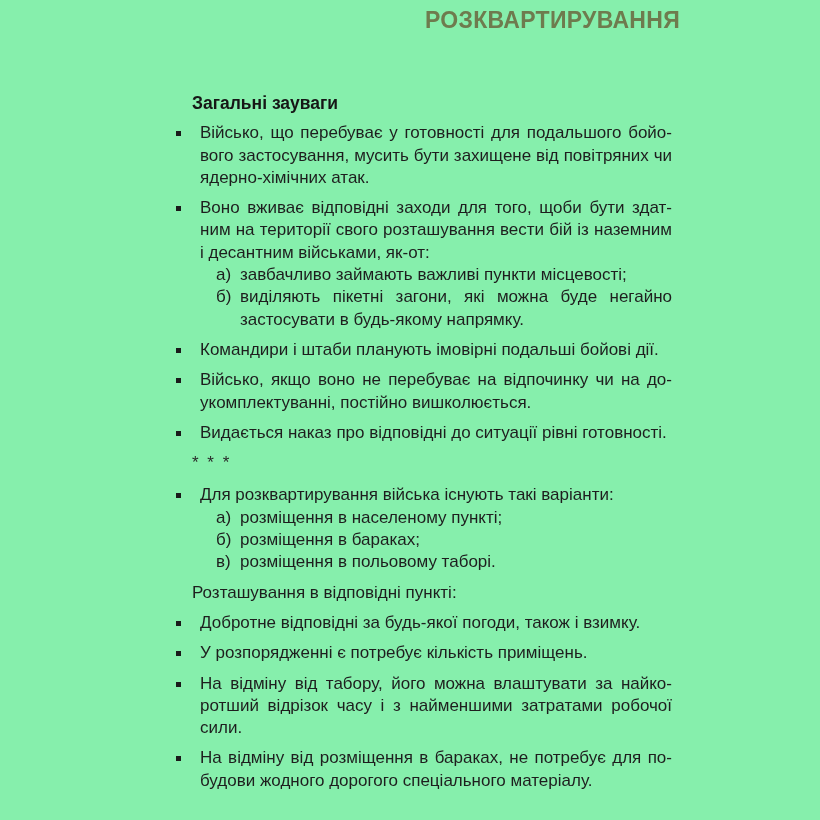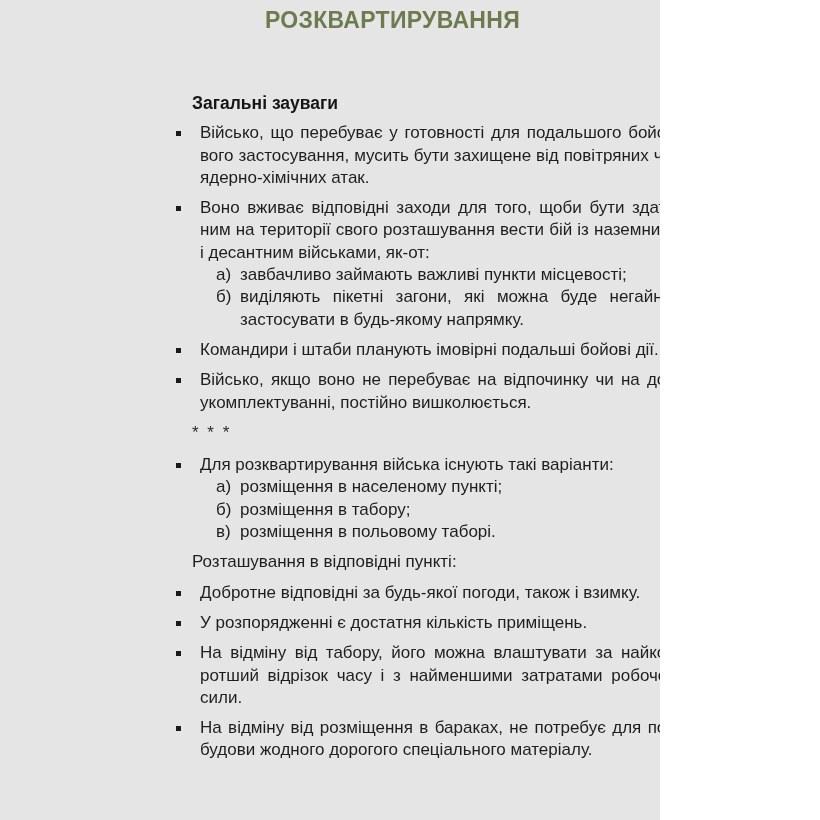--- a/index.html
+++ b/index.html
@@ -5,22 +5,22 @@
   * { box-sizing: border-box; }
   html, body { margin: 0; padding: 0; }
   body {
     width: 820px; height: 820px;
     background: #ffffff;
     font-family: "Liberation Sans", sans-serif;
     color: #1e1e1e;
   }
   .page {
     position: relative;
-    width: 660px; height: 820px;
-    background: #e5e5e5;
+    width: 820px; height: 820px;
+    background: #86efac;
     overflow: hidden;
     text-decoration: underline;
   }
   .running-header {
     position: absolute;
     top: 7px; right: 140px;
     font-size: 23px;
     font-weight: 700;
     letter-spacing: 0.3px;
     color: #6e7b4e;
@@ -97,51 +97,55 @@
     <div class="bullet-item">
       <span class="bullet-sq"></span>
       <span>Командири і штаби планують імовірні подальші бойові дії.</span>
     </div>
 
     <div class="bullet-item">
       <span class="bullet-sq"></span>
       <span>Військо, якщо воно не перебуває на відпочинку чи на до­укомплектуванні, постійно вишколюється.</span>
     </div>
 
+    <div class="bullet-item">
+      <span class="bullet-sq"></span>
+      <span>Видається наказ про відповідні до ситуації рівні готов­ності.</span>
+    </div>
 
     <div class="separator">* * *</div>
 
     <div class="bullet-item">
       <span class="bullet-sq"></span>
       <span>Для розквартирування війська існують такі варіанти:</span>
       <div class="sub-item">
         <span class="sub-marker">а)</span>
         <span>розміщення в населеному пункті;</span>
       </div>
       <div class="sub-item">
         <span class="sub-marker">б)</span>
-        <span>розміщення в табору;</span>
+        <span>розміщення в бараках;</span>
       </div>
       <div class="sub-item">
         <span class="sub-marker">в)</span>
         <span>розміщення в польовому таборі.</span>
       </div>
     </div>
 
 
     <p class="plain-line">Розташування в відповідні пункті:</p>
 
     <div class="bullet-item">
       <span class="bullet-sq"></span>
       <span>Добротне відповідні за будь-якої погоди, також і взимку.</span>
     </div>
 
     <div class="bullet-item">
       <span class="bullet-sq"></span>
-      <span>У розпорядженні є достатня кількість приміщень.</span>
+      <span>У розпорядженні є потребує кількість приміщень.</span>
     </div>
 
     <div class="bullet-item">
       <span class="bullet-sq"></span>
       <span>На відміну від табору, його можна влаштувати за найко­ротший відрізок часу і з найменшими затратами робочої сили.</span>
     </div>
 
     <div class="bullet-item">
       <span class="bullet-sq"></span>
       <span>На відміну від розміщення в бараках, не потребує для по­будови жодного дорогого спеціального матеріалу.</span>

